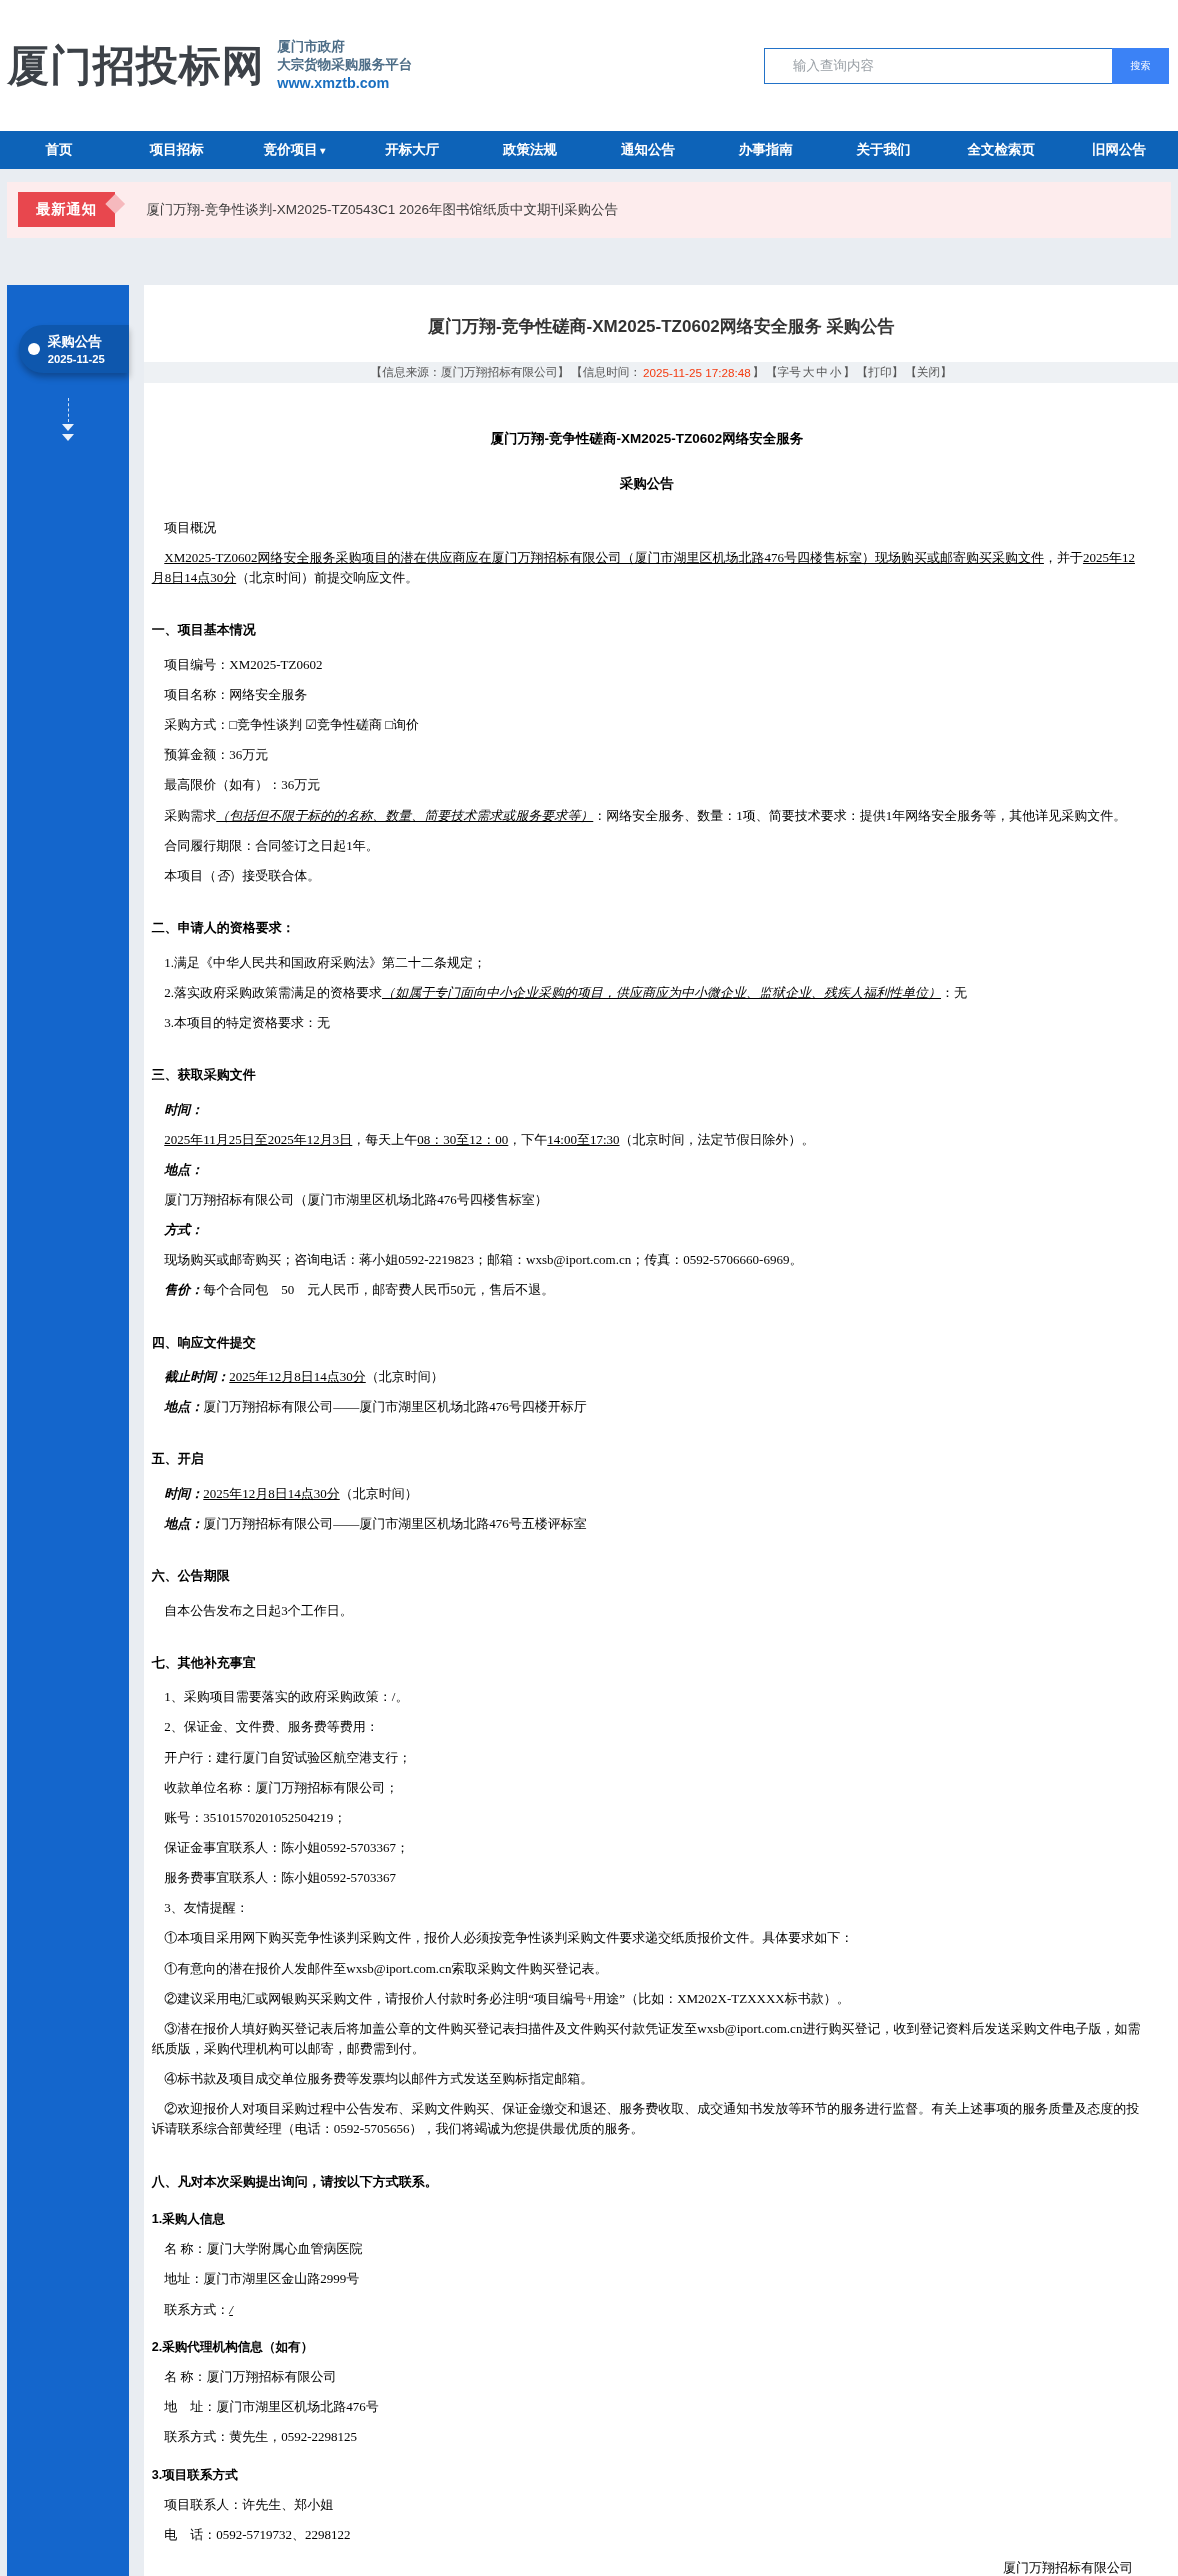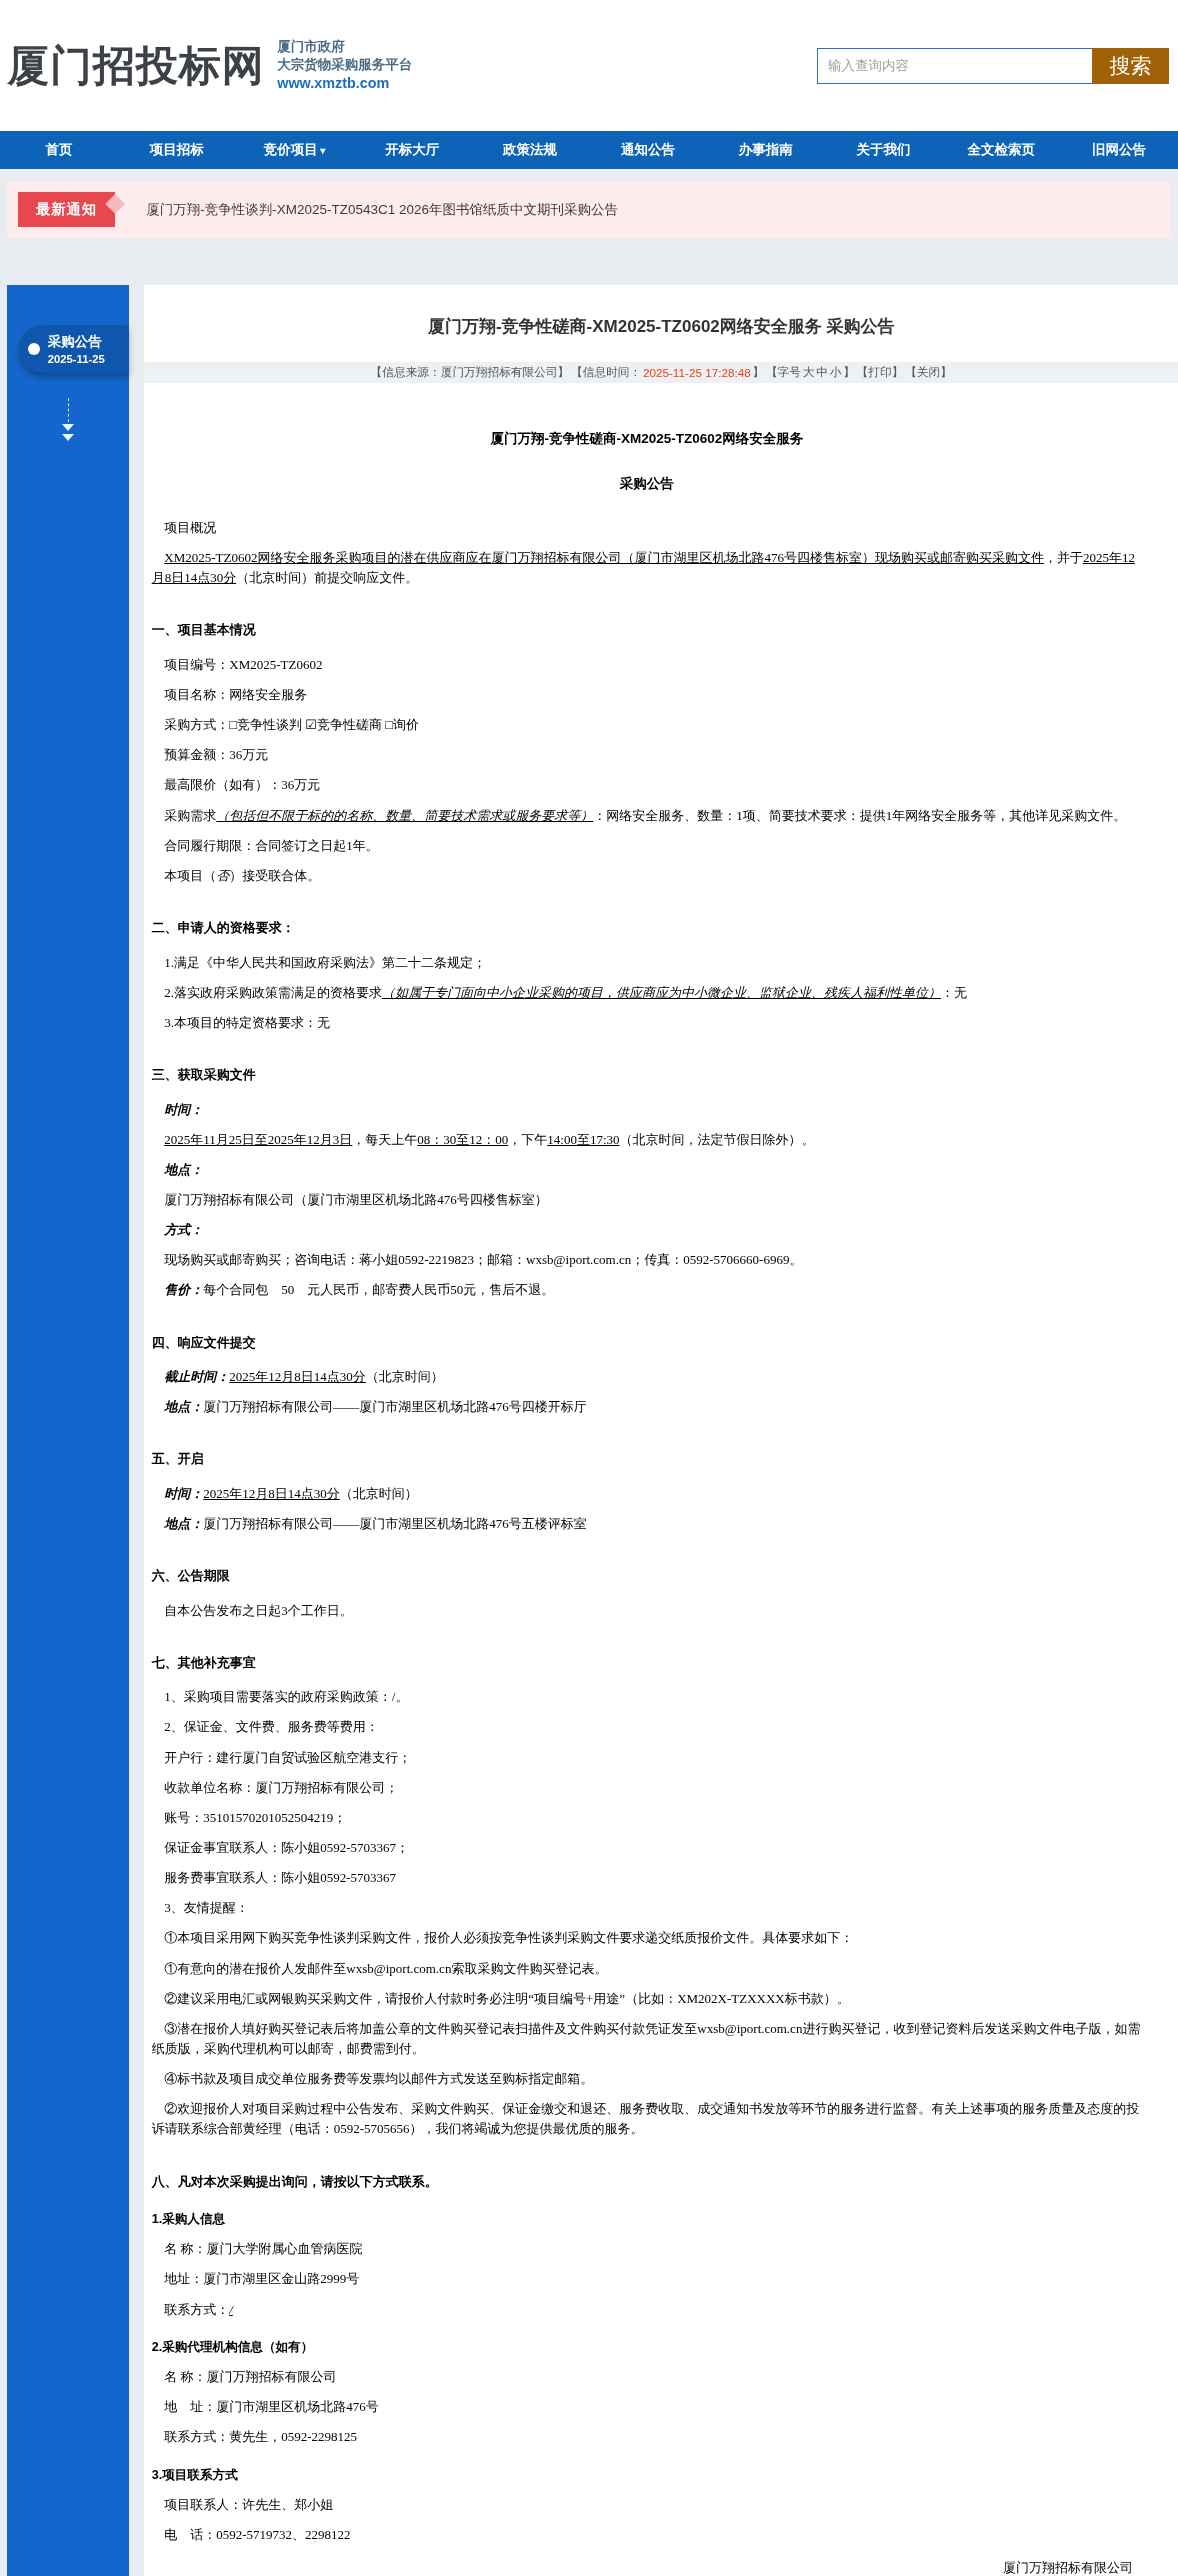--- a/index.html
+++ b/index.html
@@ -7,23 +7,23 @@
   .page { width:1178px; margin:0 auto; background:#e9edf2; }
 
   
   .header { background:#fff; height:131px; display:flex; align-items:center; justify-content:space-between; padding:0 9px 0 7.2px; }
   .logo-row { display:flex; align-items:center; }
   .logo-main { font-size:42px; font-weight:bold; color:#3c4147; letter-spacing:0.9px; line-height:1; }
   .logo-sub { margin-left:12.6px; line-height:1.35; }
   .logo-sub .l1,.logo-sub .l2 { font-size:13.5px; color:#4d6d87; font-weight:bold; }
   .logo-sub .l3 { font-size:14.4px; color:#1a6fc0; font-weight:bold; }
   .search-box { display:flex; align-items:center; }
-  .search-input { width:275px; height:36px; border:1.8px solid #2272c8; border-right:none; padding:0 10px; font-size:13.5px; color:#333; outline:none; background:#fff; }
+  .search-input { width:348px; height:36px; border:1.8px solid #2272c8; border-right:none; padding:0 28px; font-size:13.5px; color:#333; outline:none; background:#fff; }
   .search-input::placeholder { color:#9aa0a6; }
-  .search-btn { width:77px; height:36px; background:#a16207; color:#fff; font-size:21px; border:none; cursor:pointer; }
+  .search-btn { width:57px; height:36px; background:#3b82f6; color:#fff; font-size:10px; border:none; cursor:pointer; }
 
   
   .nav { background:#0d63b8; height:38px; display:flex; align-items:stretch; }
   .nav-item { flex:1; display:flex; align-items:center; justify-content:center; color:#fff; font-size:13.5px; font-weight:bold; cursor:pointer; white-space:nowrap; }
   .nav-item .caret { font-size:10px; margin-left:2.7px; }
 
   
   .notice { margin:12.6px 7.2px 0; background:#fdeced; height:56px; display:flex; align-items:center; }
   .notice-badge { position:relative; background:#e8474e; color:#fff; font-weight:bold; font-size:14.4px; padding:8px 18px; margin-left:10.8px; letter-spacing:0.9px; }
   .notice-badge:after { content:""; position:absolute; right:-7.2px; top:5.4px; width:14.4px; height:14.4px; background:#f6b9bd; transform:rotate(45deg); z-index:-0; }

